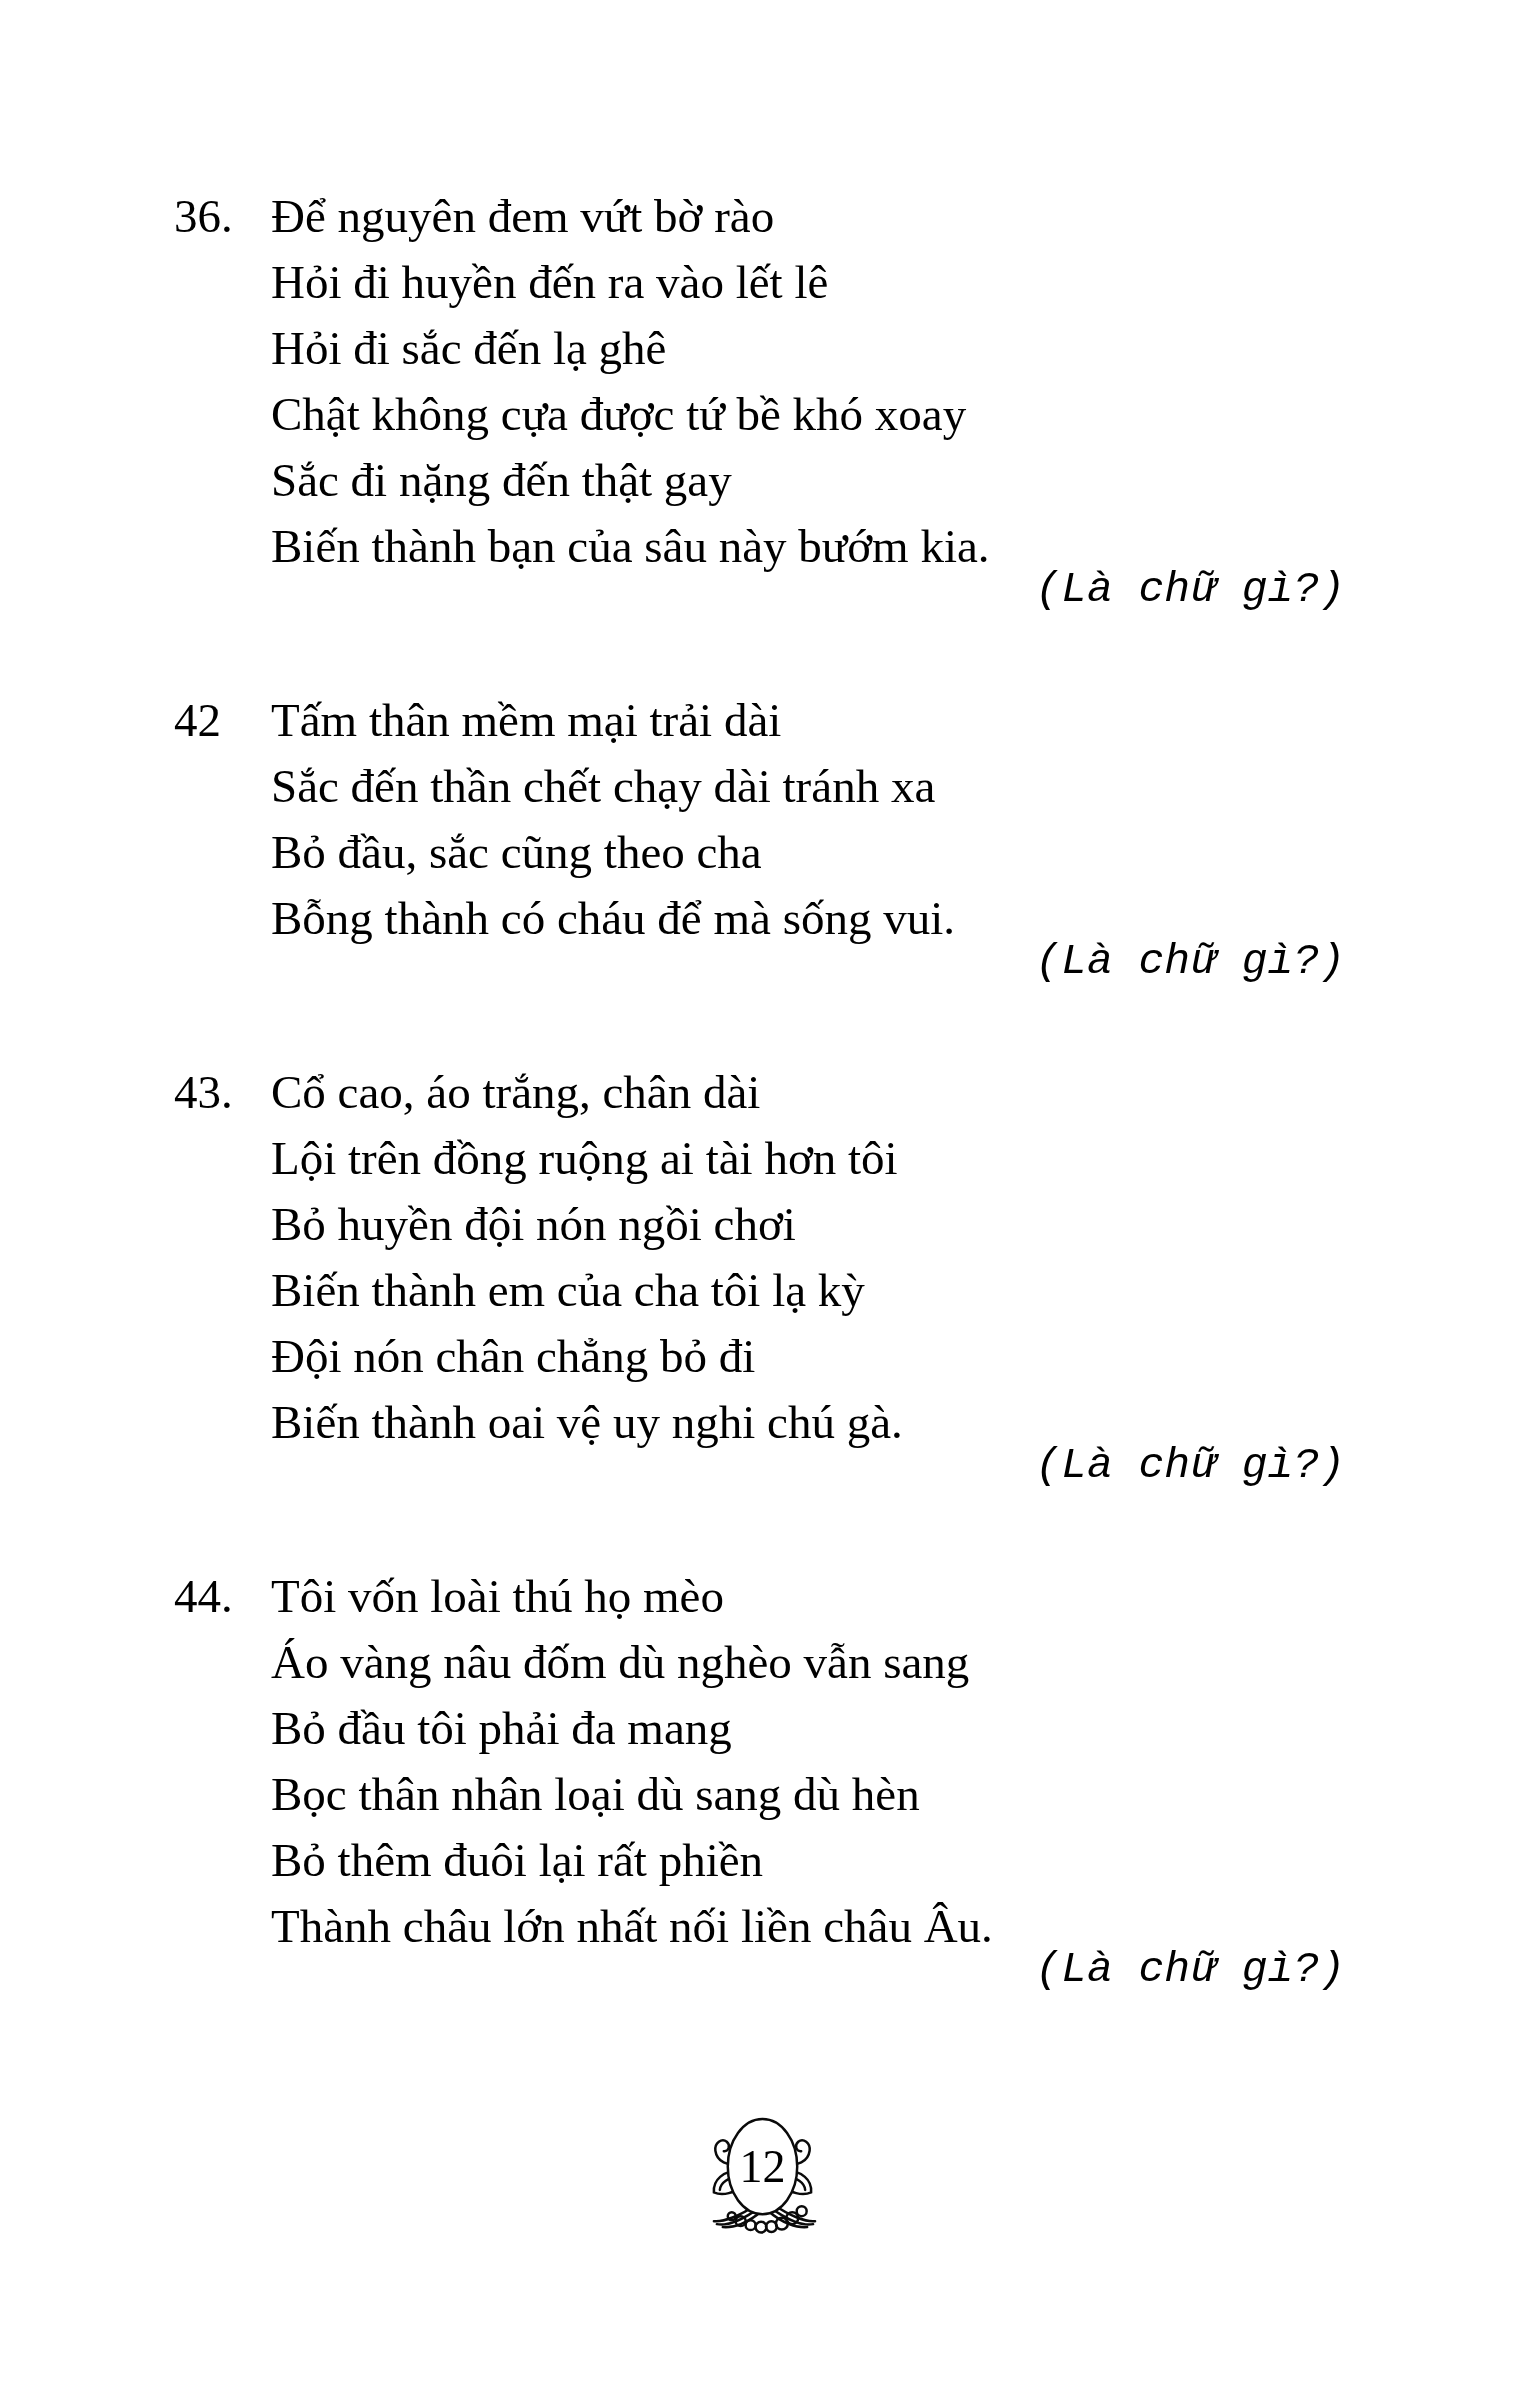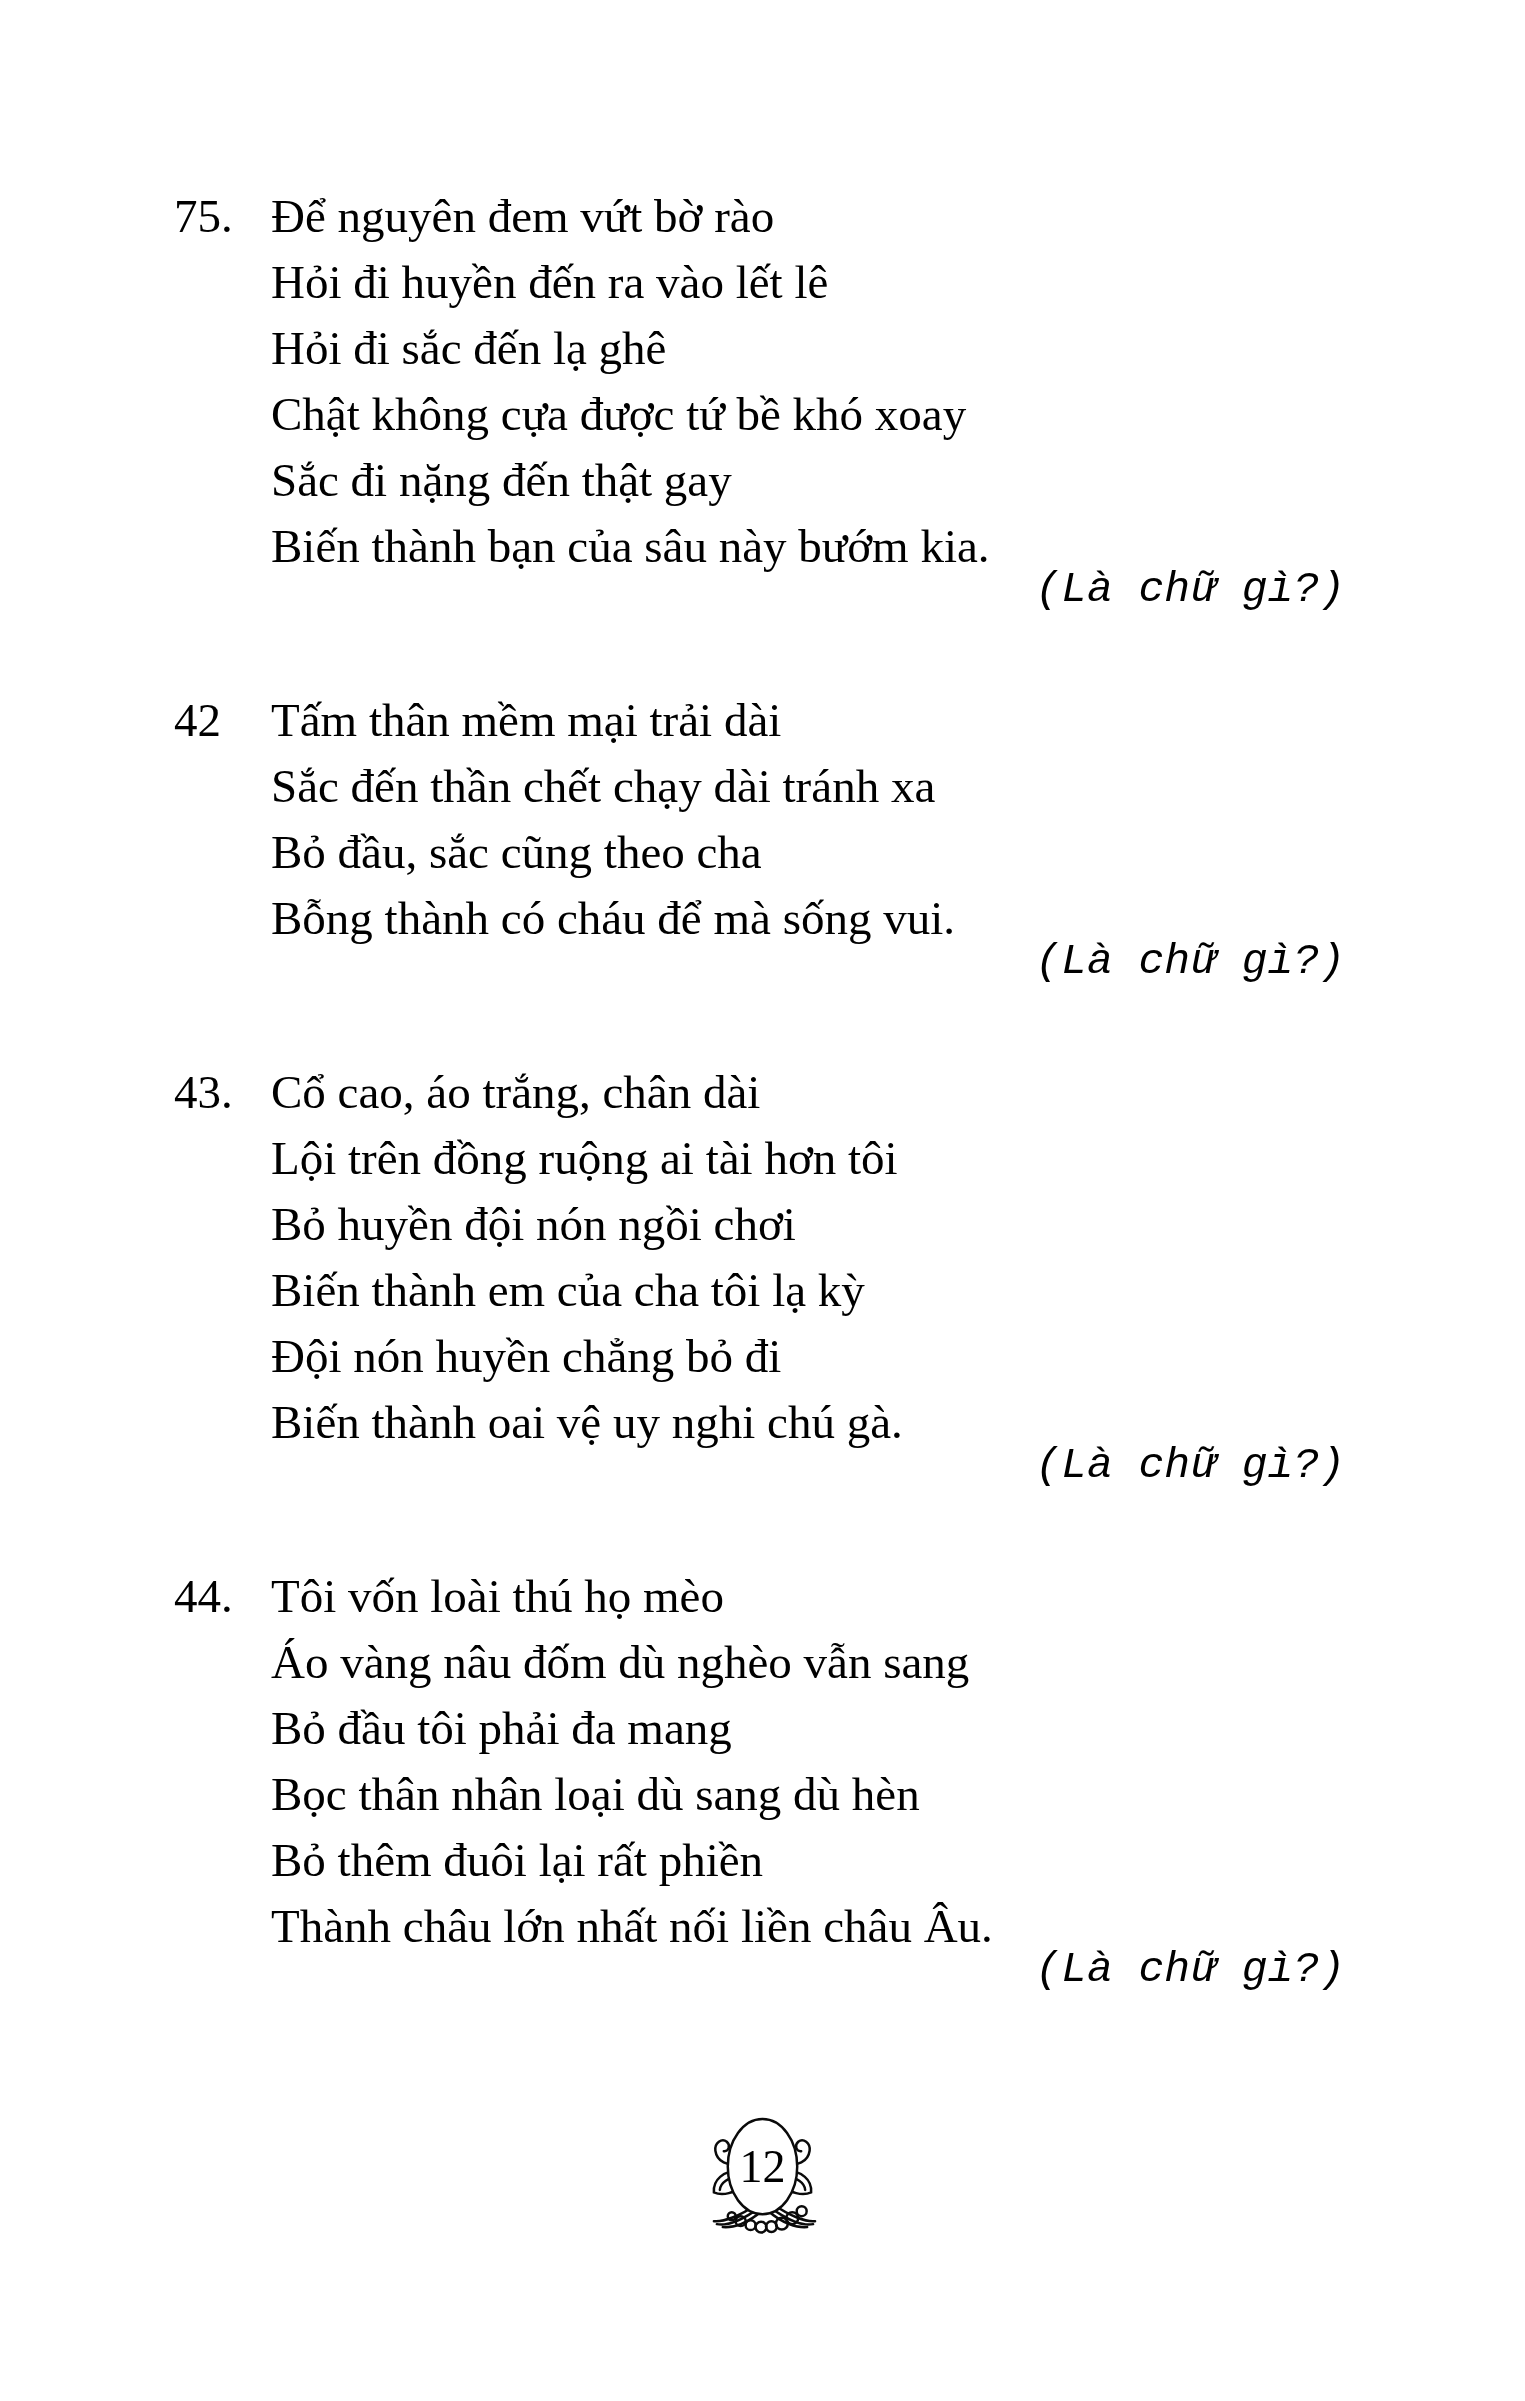--- a/index.html
+++ b/index.html
@@ -77,21 +77,21 @@
     font-weight: normal;
     font-family: "Liberation Serif", "DejaVu Serif", serif;
   }
 </style>
 </head>
 <body>
 
 <div class="content">
 
   <div class="riddle">
-    <div class="riddle-number">75.</div>
+    <div class="riddle-number">36.</div>
     <div class="riddle-lines">
       <div class="riddle-line">Để nguyên đem vứt bờ rào</div>
       <div class="riddle-line">Hỏi đi huyền đến ra vào lết lê</div>
       <div class="riddle-line">Hỏi đi sắc đến lạ ghê</div>
       <div class="riddle-line">Chật không cựa được tứ bề khó xoay</div>
       <div class="riddle-line">Sắc đi nặng đến thật gay</div>
       <div class="riddle-line">Biến thành bạn của sâu này bướm kia.</div>
       <div class="riddle-question">(Là chữ gì?)</div>
     </div>
   </div>
@@ -107,21 +107,21 @@
     </div>
   </div>
 
   <div class="riddle">
     <div class="riddle-number">43.</div>
     <div class="riddle-lines">
       <div class="riddle-line">Cổ cao, áo trắng, chân dài</div>
       <div class="riddle-line">Lội trên đồng ruộng ai tài hơn tôi</div>
       <div class="riddle-line">Bỏ huyền đội nón ngồi chơi</div>
       <div class="riddle-line">Biến thành em của cha tôi lạ kỳ</div>
-      <div class="riddle-line">Đội nón huyền chẳng bỏ đi</div>
+      <div class="riddle-line">Đội nón chân chẳng bỏ đi</div>
       <div class="riddle-line">Biến thành oai vệ uy nghi chú gà.</div>
       <div class="riddle-question">(Là chữ gì?)</div>
     </div>
   </div>
 
   <div class="riddle">
     <div class="riddle-number">44.</div>
     <div class="riddle-lines">
       <div class="riddle-line">Tôi vốn loài thú họ mèo</div>
       <div class="riddle-line">Áo vàng nâu đốm dù nghèo vẫn sang</div>

